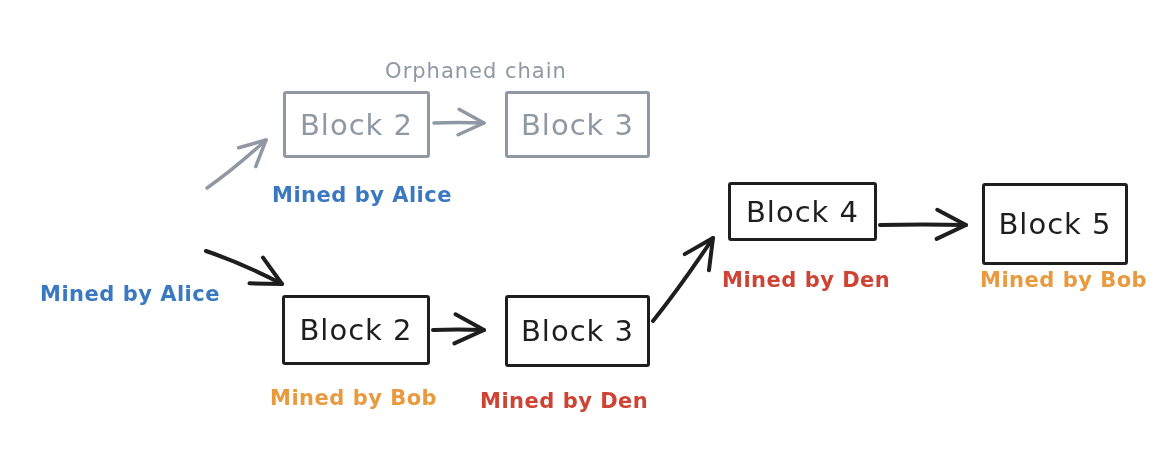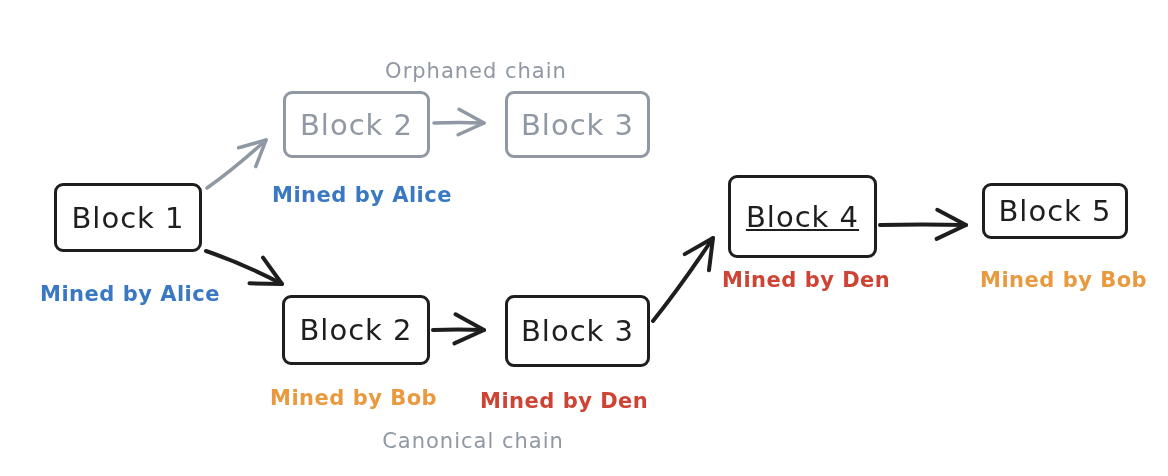--- a/index.html
+++ b/index.html
@@ -17,21 +17,21 @@
   }
   #arrows {
     position: absolute;
     left: 0; top: 0;
     width: 1168px;
     height: 476px;
   }
   .block {
     position: absolute;
     border: 3.5px solid currentColor;
-    border-radius: 9px;
+    border-radius: 3px;
     background: #ffffff;
     display: flex;
     align-items: center;
     justify-content: center;
     box-sizing: border-box;
   }
   .block .block-label {
     font-size: 29px;
     font-weight: 500;
     letter-spacing: 1px;
@@ -52,22 +52,22 @@
     letter-spacing: 1px;
     text-align: center;
     white-space: nowrap;
   }
   
   #block1        { left: 54px;  top: 183px; width: 148px; height: 69px; }
   #orphan-block2 { left: 283px; top: 91px;  width: 147px; height: 67px; }
   #orphan-block3 { left: 505px; top: 91px;  width: 145px; height: 67px; }
   #canon-block2  { left: 282px; top: 295px; width: 148px; height: 70px; }
   #canon-block3  { left: 505px; top: 295px; width: 145px; height: 72px; }
-  #block4        { left: 728px; top: 175px; width: 149px; height: 83px; text-decoration: underline; }
-  #block5        { left: 982px; top: 183px; width: 146px; height: 56px; }
+  #block4        { left: 728px; top: 182px; width: 149px; height: 59px; }
+  #block5        { left: 982px; top: 183px; width: 146px; height: 82px; }
 
   #miner-block1        { left: 40px;  top: 282px; width: 166px; }
   #miner-orphan-block2 { left: 272px; top: 183px; width: 166px; }
   #miner-orphan-block3 { left: 484px; top: 183px; width: 188px; }
   #miner-canon-block2  { left: 270px; top: 386px; width: 166px; }
   #miner-canon-block3  { left: 480px; top: 389px; width: 162px; }
   #miner-block4        { left: 722px; top: 268px; width: 158px; }
   #miner-block5        { left: 980px; top: 268px; width: 160px; }
 
   #title-orphaned  { left: 377px; top: 59px;  width: 198px; }
@@ -91,23 +91,20 @@
     <path d="M 207 188 Q 233 170 266 140" fill="none" stroke-width="3.5" stroke-linecap="round" marker-end="url(#ah-muted)" stroke="#8f98a3"></path>
     <path d="M 434 123 Q 458 122 484 123" fill="none" stroke-width="3.5" stroke-linecap="round" marker-end="url(#ah-muted)" stroke="#8f98a3"></path>
     <path d="M 206 251 Q 244 264 282 284" fill="none" stroke-width="4" stroke-linecap="round" marker-end="url(#ah-ink)" stroke="#1e1e1e"></path>
     <path d="M 433 330 Q 458 329 484 330" fill="none" stroke-width="4" stroke-linecap="round" marker-end="url(#ah-ink)" stroke="#1e1e1e"></path>
     <path d="M 653 321 Q 681 286 713 238" fill="none" stroke-width="4" stroke-linecap="round" marker-end="url(#ah-ink)" stroke="#1e1e1e"></path>
     <path d="M 880 225 Q 922 224 966 225" fill="none" stroke-width="4" stroke-linecap="round" marker-end="url(#ah-ink)" stroke="#1e1e1e"></path>
   </svg>
 
   <div class="chain-title" id="title-orphaned" style="color: rgb(143, 152, 163);">Orphaned chain</div>
 
-  <div class="block" id="block1" style="color: rgb(30, 30, 30);">
-    <span class="block-label">Block 1</span>
-  </div>
   <div class="miner-label" id="miner-block1" style="color: rgb(58, 120, 194);">Mined by Alice</div>
 
   <div class="block" id="orphan-block2" style="color: rgb(143, 152, 163);">
     <span class="block-label">Block 2</span>
   </div>
   <div class="miner-label" id="miner-orphan-block2" style="color: rgb(58, 120, 194);">Mined by Alice</div>
 
   <div class="block" id="orphan-block3" style="color: rgb(143, 152, 163);">
     <span class="block-label">Block 3</span>
   </div>
@@ -125,15 +122,14 @@
   <div class="block" id="block4" style="color: rgb(30, 30, 30);">
     <span class="block-label">Block 4</span>
   </div>
   <div class="miner-label" id="miner-block4" style="color: rgb(206, 67, 52);">Mined by Den</div>
 
   <div class="block" id="block5" style="color: rgb(30, 30, 30);">
     <span class="block-label">Block 5</span>
   </div>
   <div class="miner-label" id="miner-block5" style="color: rgb(233, 153, 62);">Mined by Bob</div>
 
-  <div class="chain-title" id="title-canonical" style="color: rgb(143, 152, 163);">Canonical chain</div>
 
 </div>
 
 </body></html>

